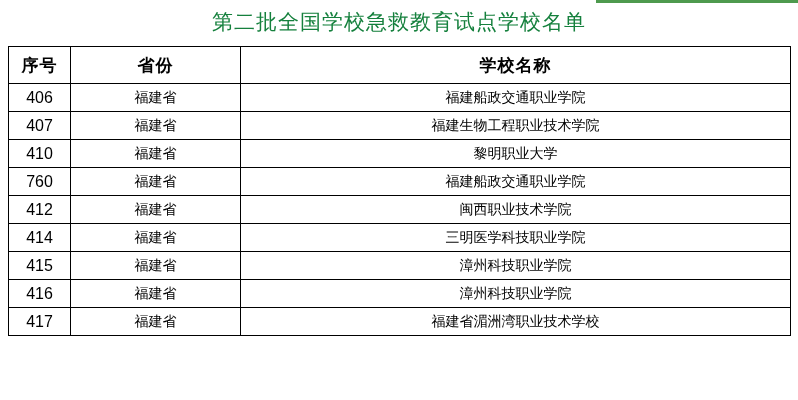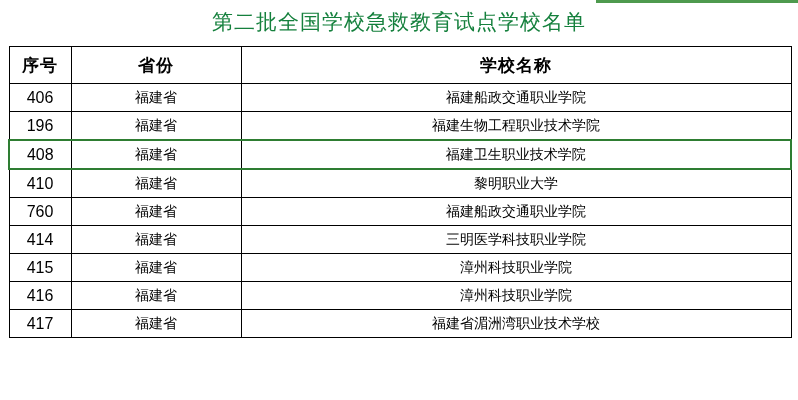--- a/index.html
+++ b/index.html
@@ -112,38 +112,38 @@
           <th>学校名称</th>
         </tr>
       </thead>
       <tbody id="table-body">
           <tr>
             <td class="idx">406</td>
             <td>福建省</td>
             <td>福建船政交通职业学院</td>
           </tr>
           <tr>
-            <td class="idx">196</td>
+            <td class="idx">407</td>
             <td>福建省</td>
             <td>福建生物工程职业技术学院</td>
-          </tr>
-          <tr class="highlight">
-            <td class="idx">408</td>
-            <td>福建省</td>
-            <td>福建卫生职业技术学院</td>
           </tr>
           <tr>
             <td class="idx">410</td>
             <td>福建省</td>
             <td>黎明职业大学</td>
           </tr>
           <tr>
             <td class="idx">760</td>
             <td>福建省</td>
             <td>福建船政交通职业学院</td>
+          </tr>
+          <tr>
+            <td class="idx">412</td>
+            <td>福建省</td>
+            <td>闽西职业技术学院</td>
           </tr>
           <tr>
             <td class="idx">414</td>
             <td>福建省</td>
             <td>三明医学科技职业学院</td>
           </tr>
           <tr>
             <td class="idx">415</td>
             <td>福建省</td>
             <td>漳州科技职业学院</td>

